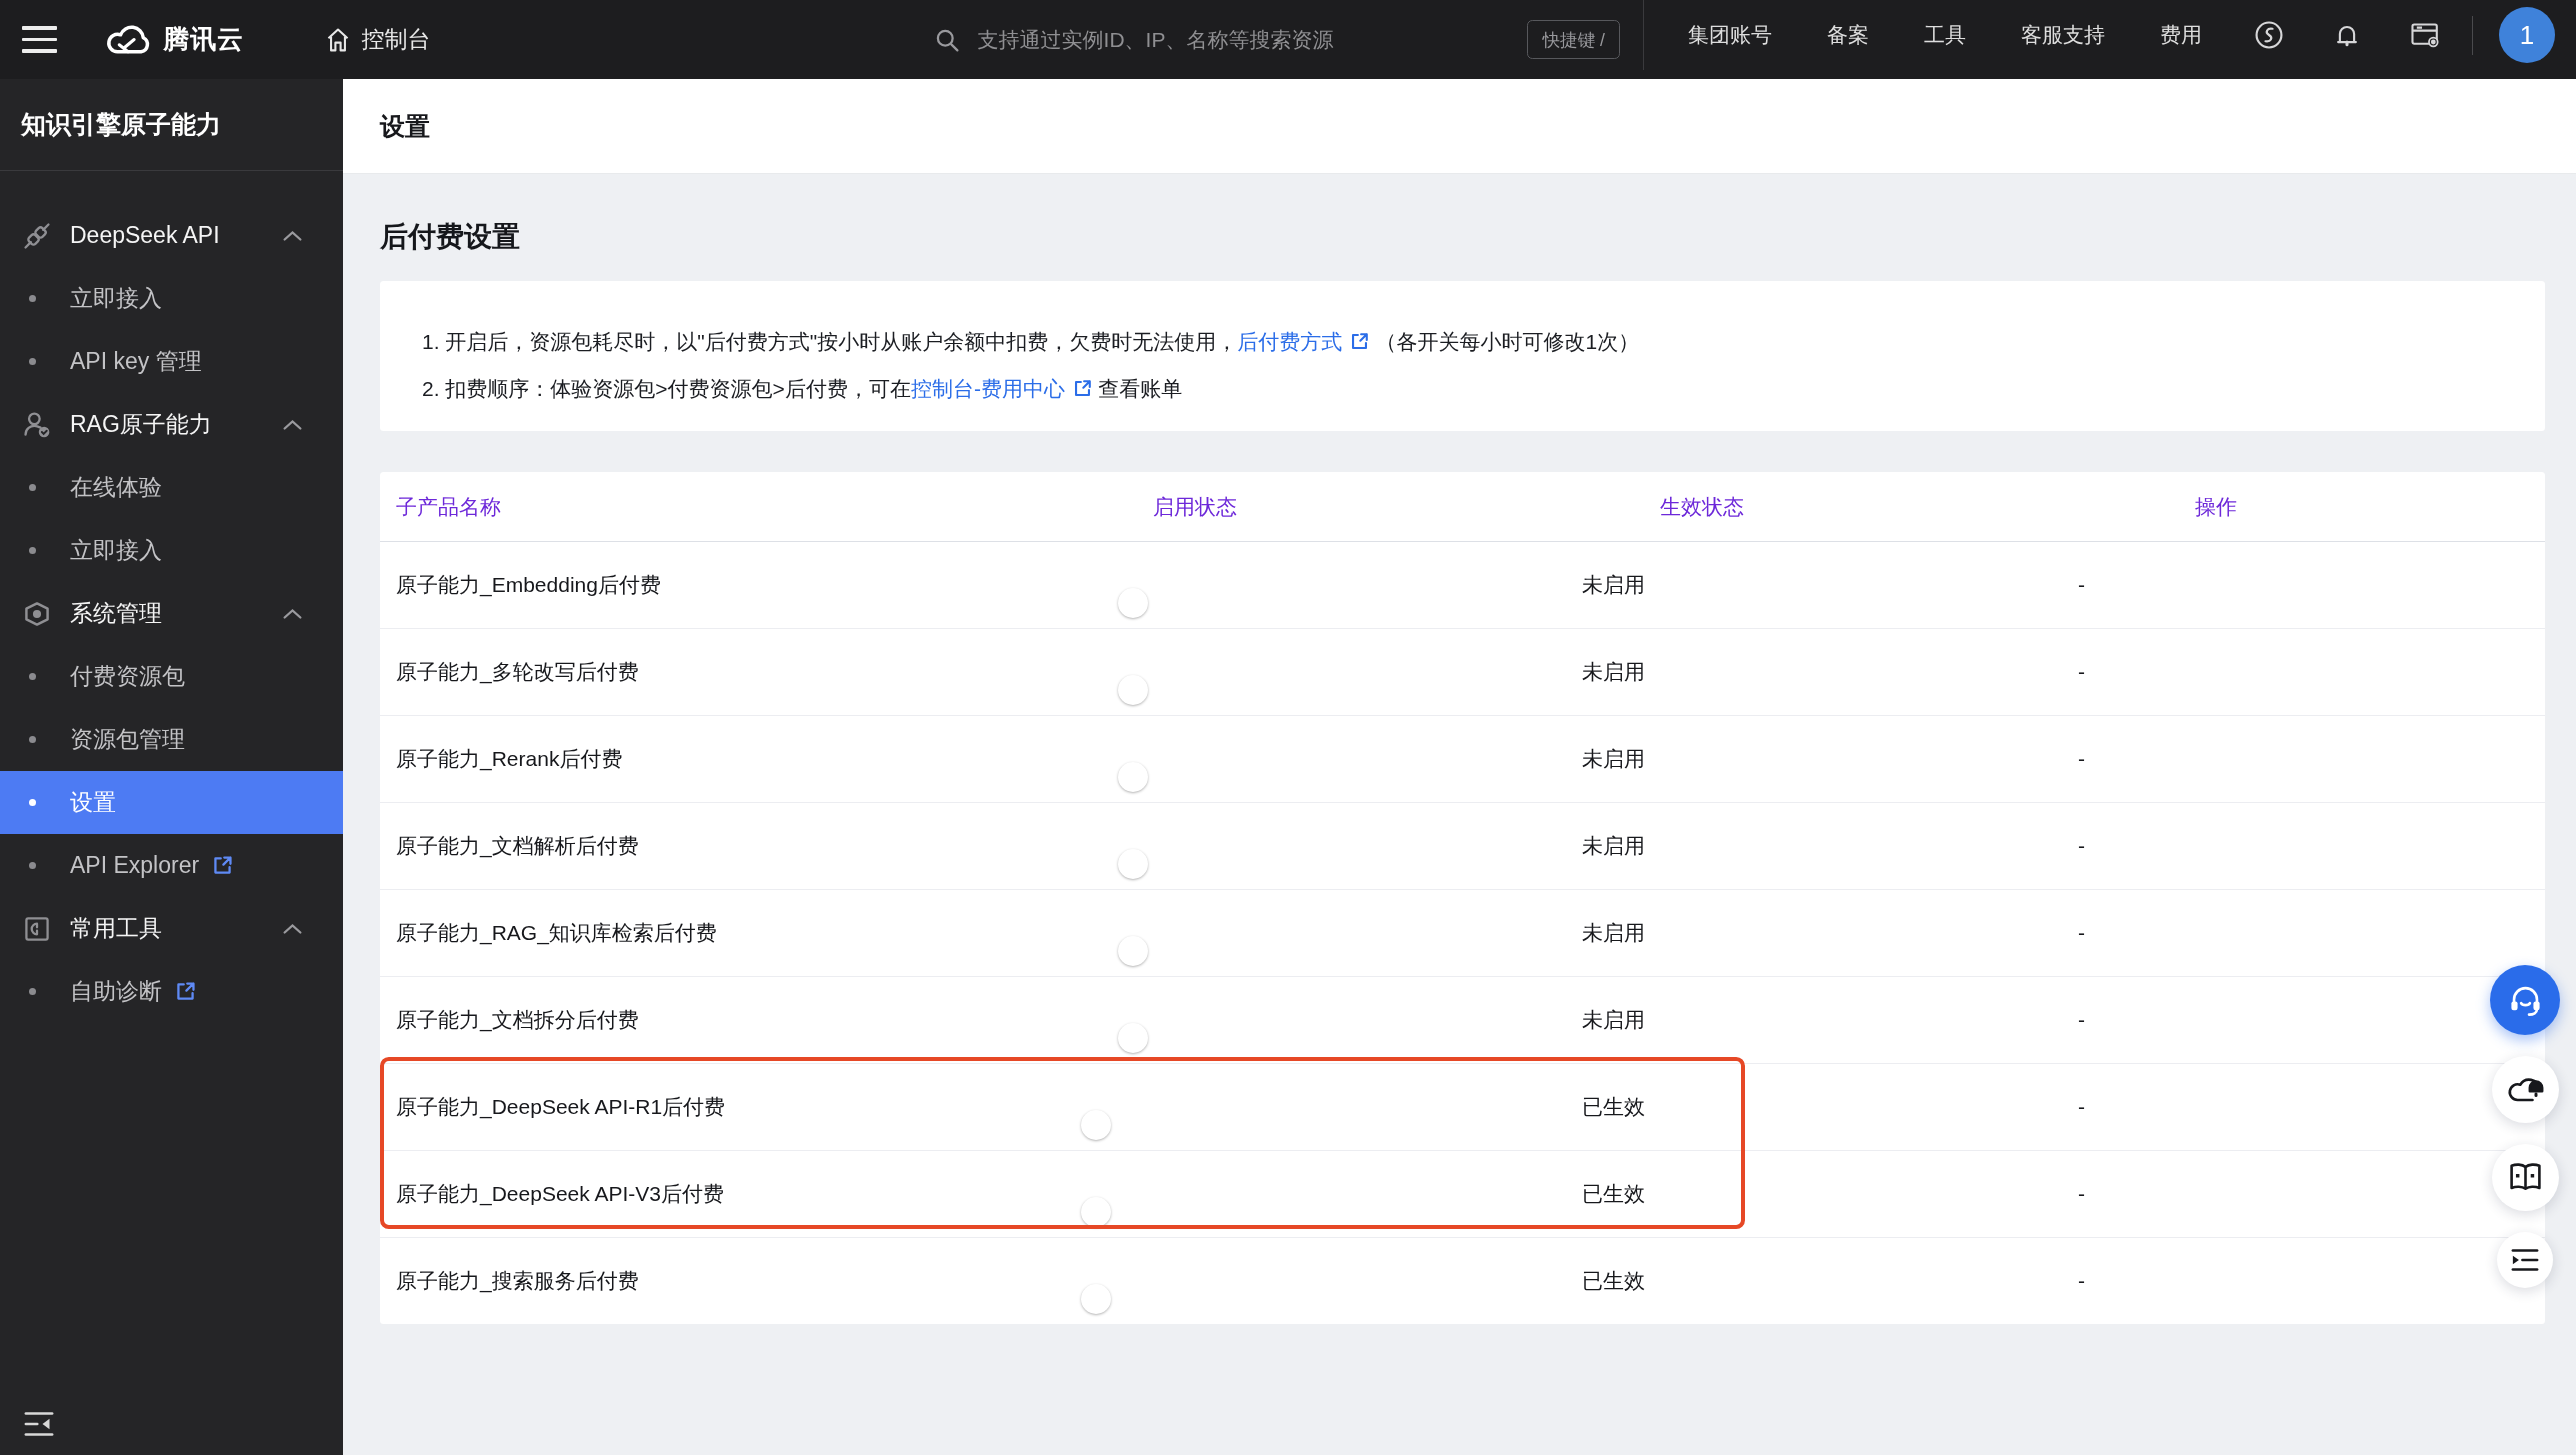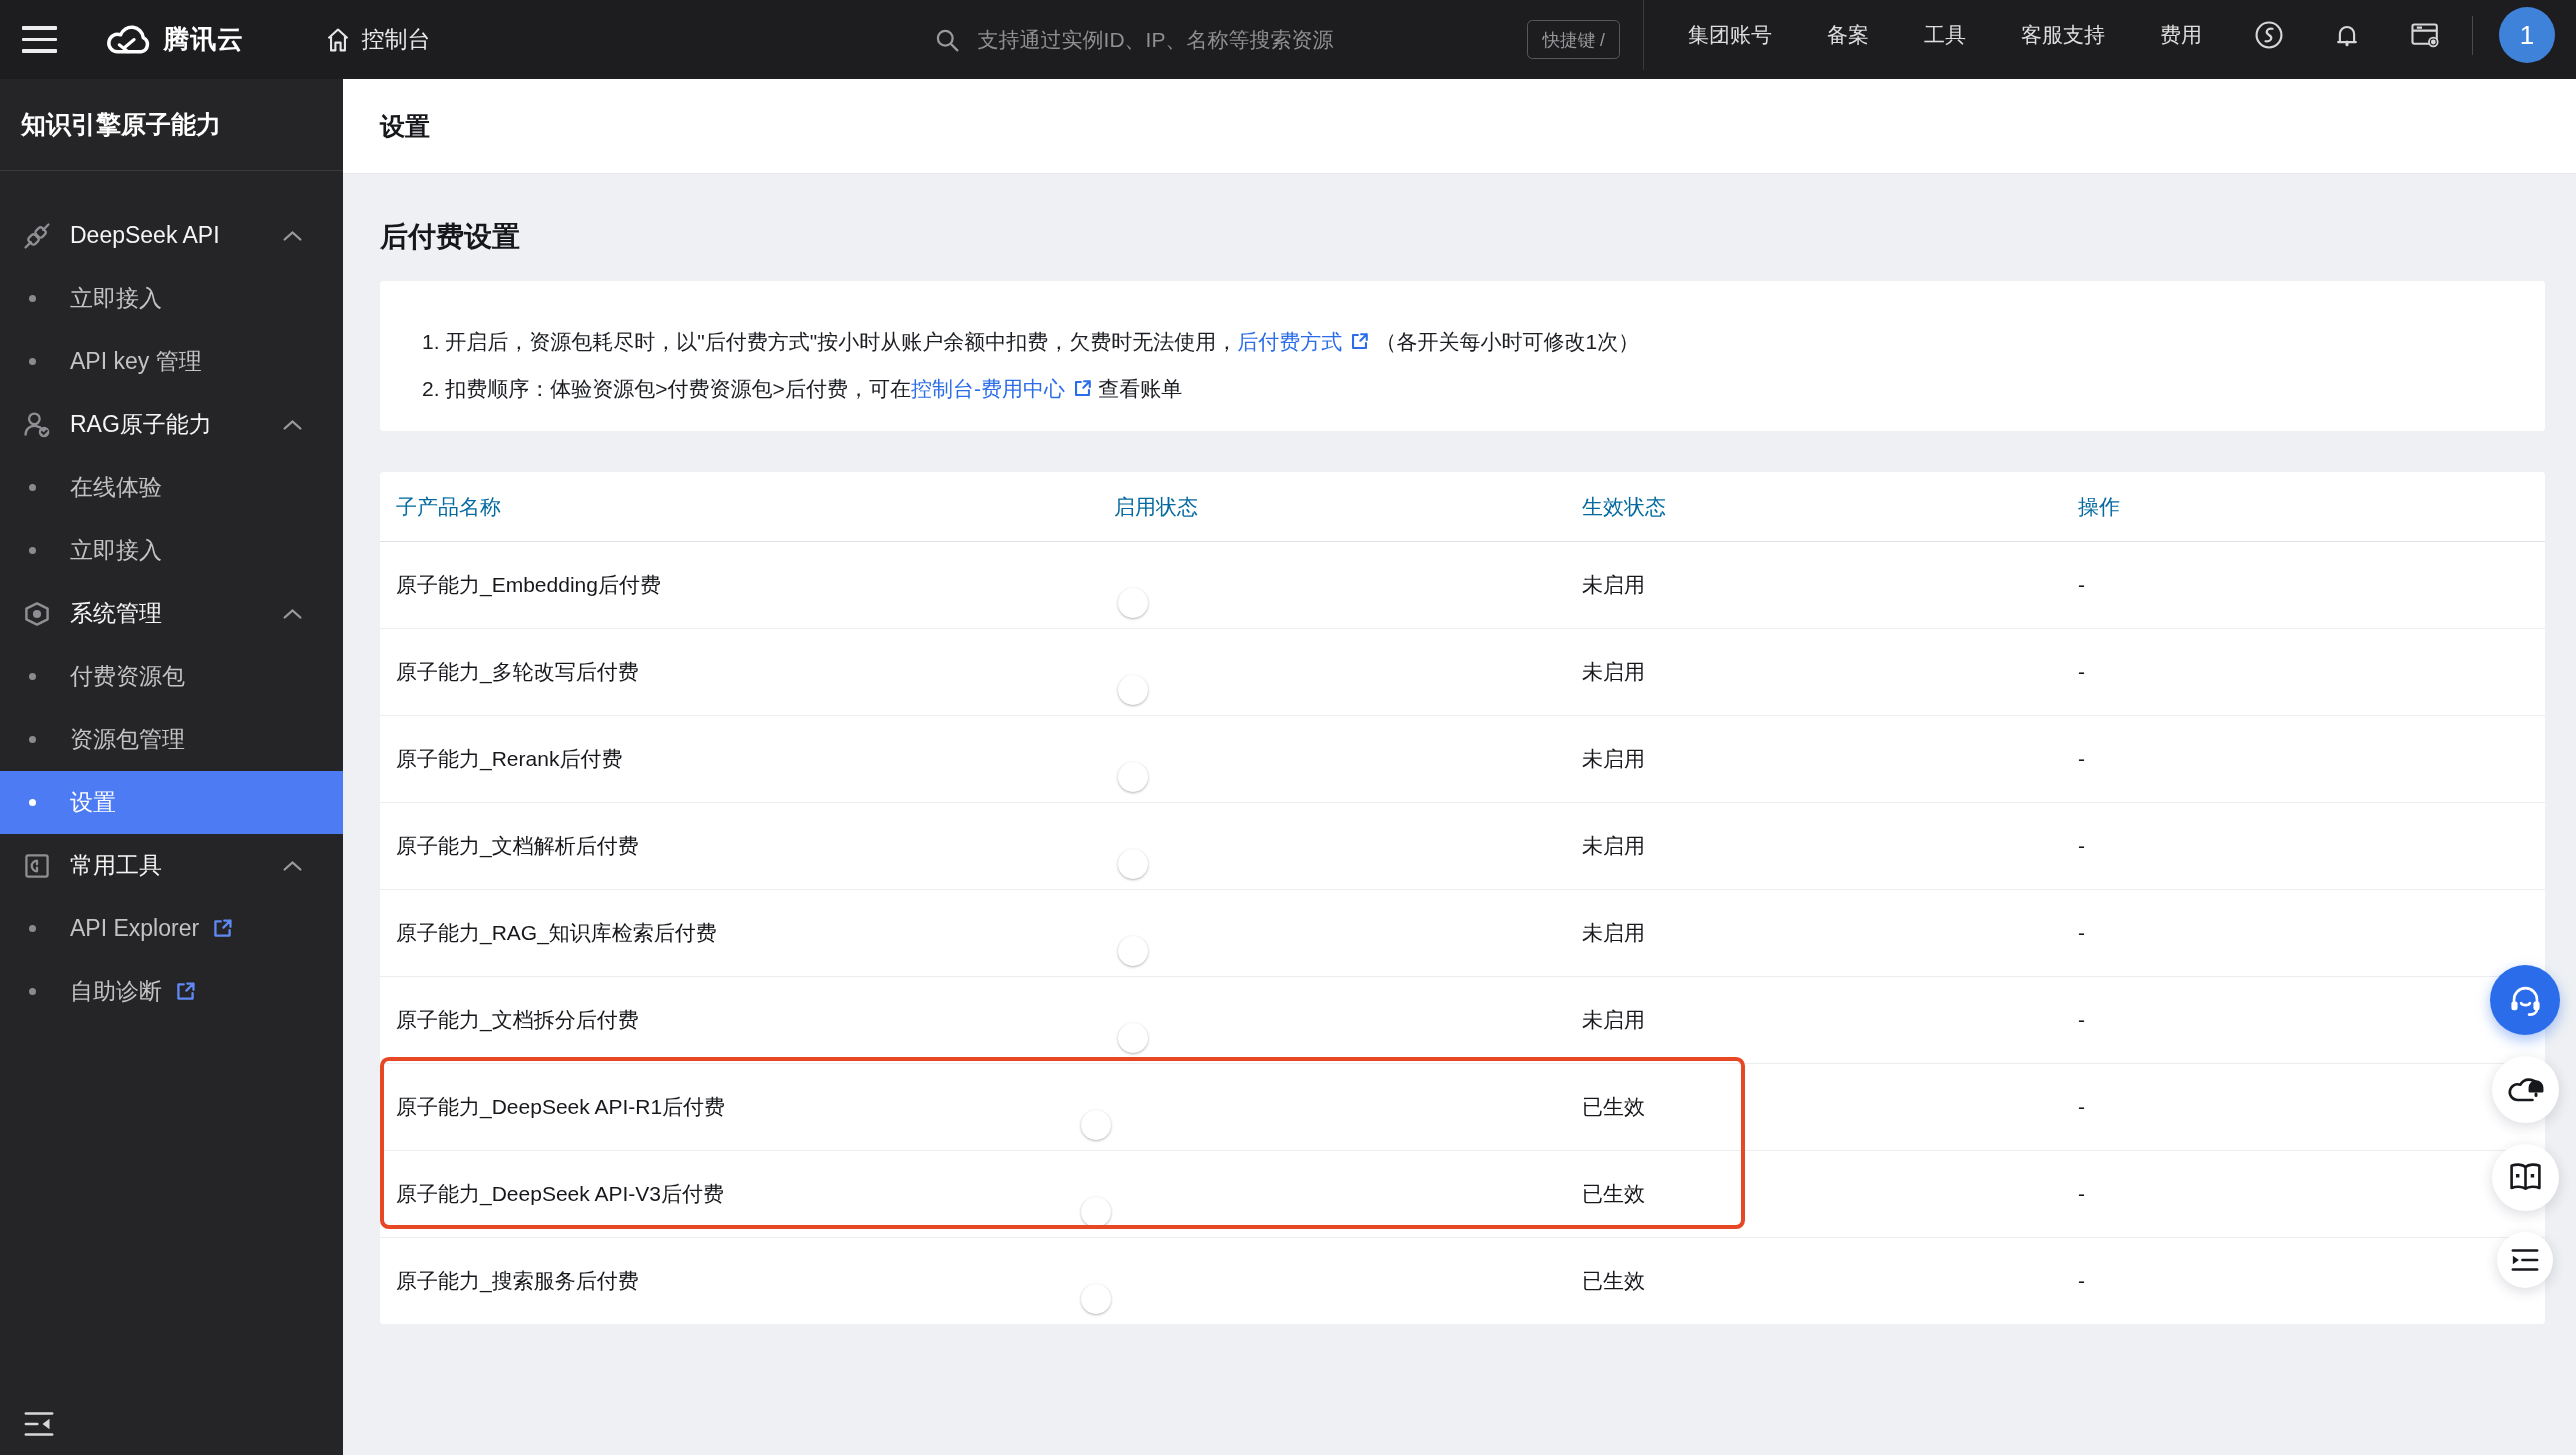--- a/index.html
+++ b/index.html
@@ -50,21 +50,21 @@
   .page-head h1{margin:0;font-size:25px;font-weight:700;color:#17181c;}
   .content{padding:0 31px 0 37px;}
   .content h2{margin:44px 0 0 0;font-size:28px;font-weight:700;color:#15171b;}
   .notice-card{margin-top:25px;background:#fff;border-radius:3.5px;padding:37px 42px 19.4px 42px;}
   .notice-line{font-size:21px;color:#1b1d22;line-height:47px;white-space:nowrap;}
   .notice-line a{color:#2b6de8;text-decoration:none;cursor:pointer;}
   .notice-line .ext-blue{display:inline-flex;color:#2b6de8;vertical-align:-2.6px;margin:0 5.3px 0 7px;}
   
   .table-card{margin-top:41px;background:#fff;border-radius:3.5px;width:2165px;}
   .trow{display:grid;grid-template-columns:734px 468px 496px auto;align-items:center;}
-  .thead{height:69px;border-bottom:0.9px solid #dde0e6;color:#0369a1;font-size:21px;}
+  .thead{height:69px;border-bottom:0.9px solid #dde0e6;color:#6d28d9;font-size:21px;gap:39px;}
   .thead .cell:first-child{padding-left:16px;}
   .tbody .trow{height:86px;border-bottom:0.9px solid #ecedf1;font-size:21px;color:#17181c;}
   .tbody .trow:last-child{border-bottom:none;}
   .tbody .cell:first-child{padding-left:16px;}
   
   .toggle{width:67px;height:35px;border-radius:17.6px;background:#98a2b5;position:relative;cursor:pointer;box-shadow:inset 0 1.8px 2.6px rgba(0,0,0,.18);}
   .toggle .knob{position:absolute;top:2.6px;left:3.5px;width:30px;height:30px;border-radius:50%;background:#fff;box-shadow:0 0.9px 2.6px rgba(0,0,0,.3);}
   .toggle.on{background:#2a6cea;}
   .toggle.on .knob{left:auto;right:3.5px;}
   
@@ -230,45 +230,45 @@
     <div class="sb-row">
       <span class="bullet"></span>
       <span class="lbl">资源包管理</span>
     </div>
 
     <div class="sb-row selected">
       <span class="bullet"></span>
       <span class="lbl">设置</span>
     </div>
 
-    <div class="sb-row section">
-      <span class="sec-icon">
-        <svg width="30" height="30" viewBox="0 0 34 34" fill="none" stroke="#8f8f93" stroke-width="2.6" stroke-linejoin="round" stroke-linecap="round">
-          <rect x="5" y="5" width="24" height="24" rx="2"></rect>
-            <path d="M17 11 a4.5 4.5 0 1 0 0 12 M17 11 v4 M17 23 v-4"></path>
-        </svg>
-      </span>
-      <span class="lbl">常用工具</span>
-      <span class="chev">
-        <svg width="23" height="14" viewBox="0 0 26 16" fill="none" stroke="#9a9a9e" stroke-width="2.6" stroke-linecap="round">
-            <path d="M4 12 L13 4 L22 12"></path>
-          </svg>
-      </span>
-    </div>
-
     <div class="sb-row">
       <span class="bullet"></span>
       <span class="lbl">
         <span>API Explorer</span>
         <span class="ext-ic">
           <svg width="23" height="23" viewBox="0 0 26 26" fill="none" stroke="#5f8af5" stroke-width="2.6" stroke-linecap="round" stroke-linejoin="round">
             <path d="M11 5 H5 V21 H21 V15"></path>
               <path d="M14 12 L22 4 M15 4 h7 v7"></path>
           </svg>
         </span>
+      </span>
+    </div>
+
+    <div class="sb-row section">
+      <span class="sec-icon">
+        <svg width="30" height="30" viewBox="0 0 34 34" fill="none" stroke="#8f8f93" stroke-width="2.6" stroke-linejoin="round" stroke-linecap="round">
+          <rect x="5" y="5" width="24" height="24" rx="2"></rect>
+            <path d="M17 11 a4.5 4.5 0 1 0 0 12 M17 11 v4 M17 23 v-4"></path>
+        </svg>
+      </span>
+      <span class="lbl">常用工具</span>
+      <span class="chev">
+        <svg width="23" height="14" viewBox="0 0 26 16" fill="none" stroke="#9a9a9e" stroke-width="2.6" stroke-linecap="round">
+            <path d="M4 12 L13 4 L22 12"></path>
+          </svg>
       </span>
     </div>
 
     <div class="sb-row">
       <span class="bullet"></span>
       <span class="lbl">
         <span>自助诊断</span>
         <span class="ext-ic">
           <svg width="23" height="23" viewBox="0 0 26 26" fill="none" stroke="#5f8af5" stroke-width="2.6" stroke-linecap="round" stroke-linejoin="round">
             <path d="M11 5 H5 V21 H21 V15"></path>

